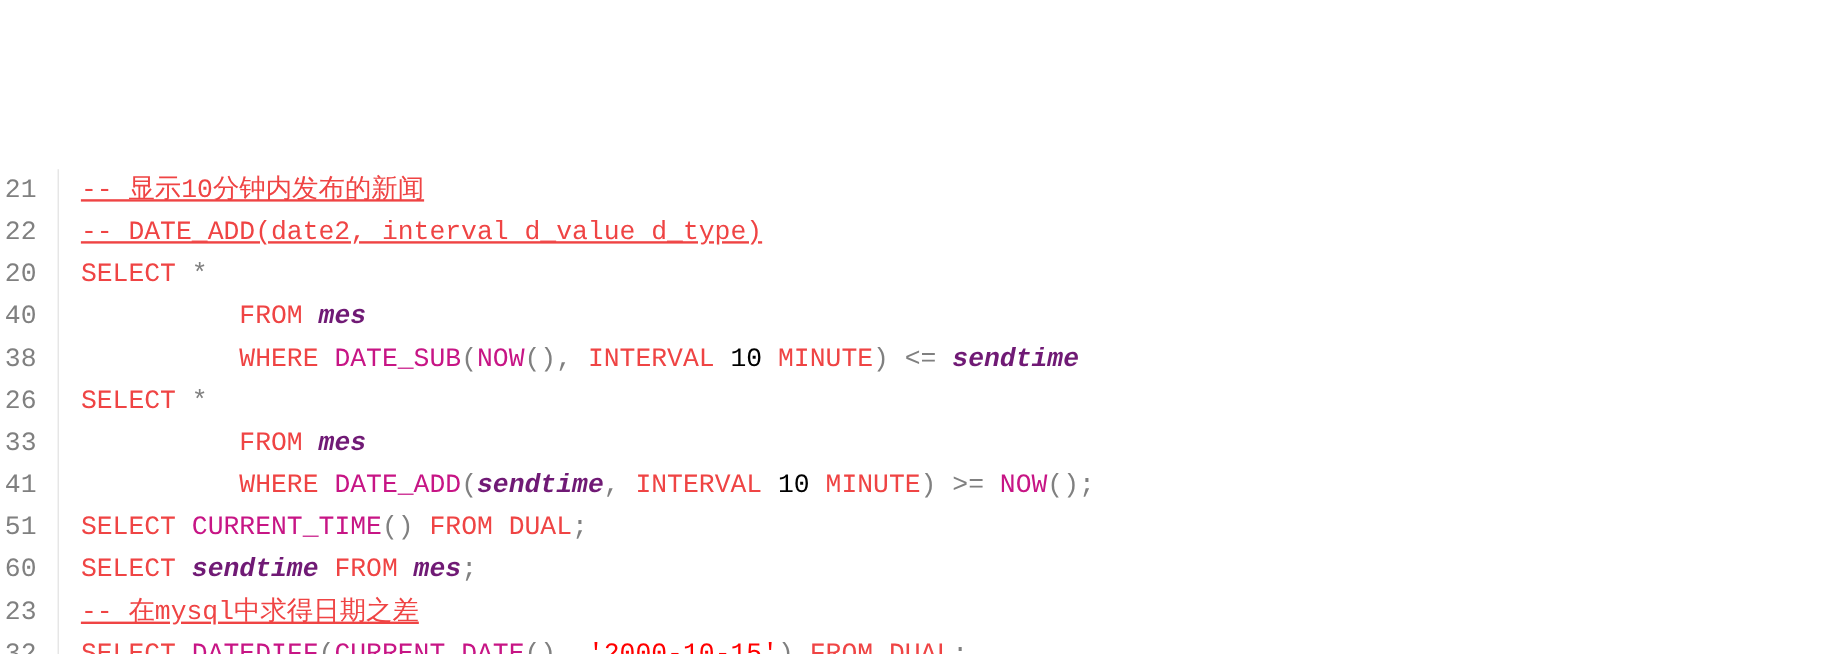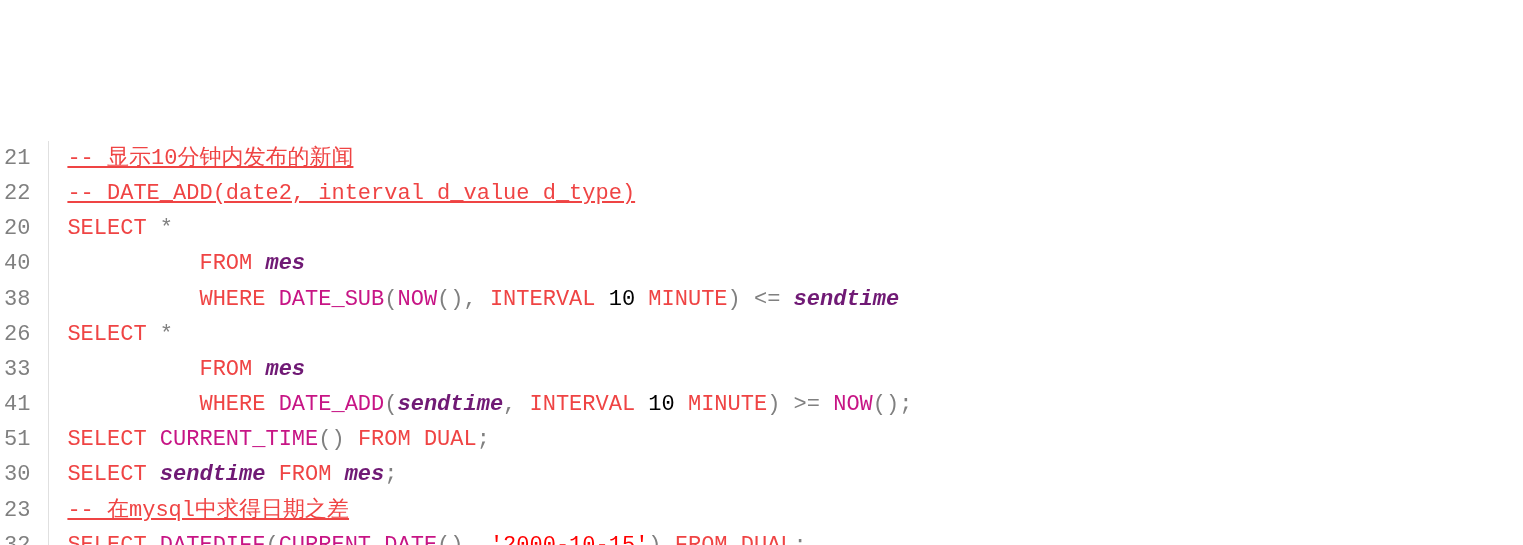--- a/index.html
+++ b/index.html
@@ -43,19 +43,19 @@
     .num { color: #000000; }
     .op { color: #808080; }
     .star { color: #808080; }
   </style>
 </head>
 <body>
 
 
 
 <div class="code-container">
-  <div class="gutter" id="gutter"><div class="ln">21</div><div class="ln">22</div><div class="ln">20</div><div class="ln">40</div><div class="ln">38</div><div class="ln">26</div><div class="ln">33</div><div class="ln">41</div><div class="ln">51</div><div class="ln">30</div><div class="ln">23</div><div class="ln">32</div></div>
+  <div class="gutter" id="gutter"><div class="ln">21</div><div class="ln">22</div><div class="ln">20</div><div class="ln">40</div><div class="ln">38</div><div class="ln">26</div><div class="ln">33</div><div class="ln">41</div><div class="ln">51</div><div class="ln">60</div><div class="ln">23</div><div class="ln">32</div></div>
   <div class="code" id="code"><div><span class="kw-teal">-- 显示10分钟内发布的新闻</span></div><div><span class="kw-teal">-- DATE_ADD(date2, interval d_value d_type)</span></div><div><span class="kw-blue">SELECT</span><span class="kw-black-nb"> </span><span class="star">*</span></div><div><span class="kw-black-nb">          </span><span class="kw-blue">FROM</span><span class="kw-black-nb"> </span><span class="kw-black">mes</span></div><div><span class="kw-black-nb">          </span><span class="kw-blue">WHERE</span><span class="kw-black-nb"> </span><span class="kw-magenta">DATE_SUB</span><span class="op">(</span><span class="kw-magenta">NOW</span><span class="op">(), </span><span class="kw-blue">INTERVAL</span><span class="kw-black-nb"> </span><span class="num">10</span><span class="kw-black-nb"> </span><span class="kw-blue">MINUTE</span><span class="op">) </span><span class="op">&lt;=</span><span class="kw-black-nb"> </span><span class="kw-black">sendtime</span></div><div><span class="kw-blue">SELECT</span><span class="kw-black-nb"> </span><span class="star">*</span></div><div><span class="kw-black-nb">          </span><span class="kw-blue">FROM</span><span class="kw-black-nb"> </span><span class="kw-black">mes</span></div><div><span class="kw-black-nb">          </span><span class="kw-blue">WHERE</span><span class="kw-black-nb"> </span><span class="kw-magenta">DATE_ADD</span><span class="op">(</span><span class="kw-black">sendtime</span><span class="op">, </span><span class="kw-blue">INTERVAL</span><span class="kw-black-nb"> </span><span class="num">10</span><span class="kw-black-nb"> </span><span class="kw-blue">MINUTE</span><span class="op">) </span><span class="op">&gt;=</span><span class="kw-black-nb"> </span><span class="kw-magenta">NOW</span><span class="op">();</span></div><div><span class="kw-blue">SELECT</span><span class="kw-black-nb"> </span><span class="kw-magenta">CURRENT_TIME</span><span class="op">() </span><span class="kw-blue">FROM</span><span class="kw-black-nb"> </span><span class="kw-blue">DUAL</span><span class="op">;</span></div><div><span class="kw-blue">SELECT</span><span class="kw-black-nb"> </span><span class="kw-black">sendtime</span><span class="kw-black-nb"> </span><span class="kw-blue">FROM</span><span class="kw-black-nb"> </span><span class="kw-black">mes</span><span class="op">;</span></div><div><span class="kw-teal">-- 在mysql中求得日期之差</span></div><div><span class="kw-blue">SELECT</span><span class="kw-black-nb"> </span><span class="kw-magenta">DATEDIFF</span><span class="op">(</span><span class="kw-magenta">CURRENT_DATE</span><span class="op">(), </span><span class="kw-red">'2000-10-15'</span><span class="op">) </span><span class="kw-blue">FROM</span><span class="kw-black-nb"> </span><span class="kw-blue">DUAL</span><span class="op">;</span></div></div>
 </div>
 
 
 
 
 
 </body></html>

